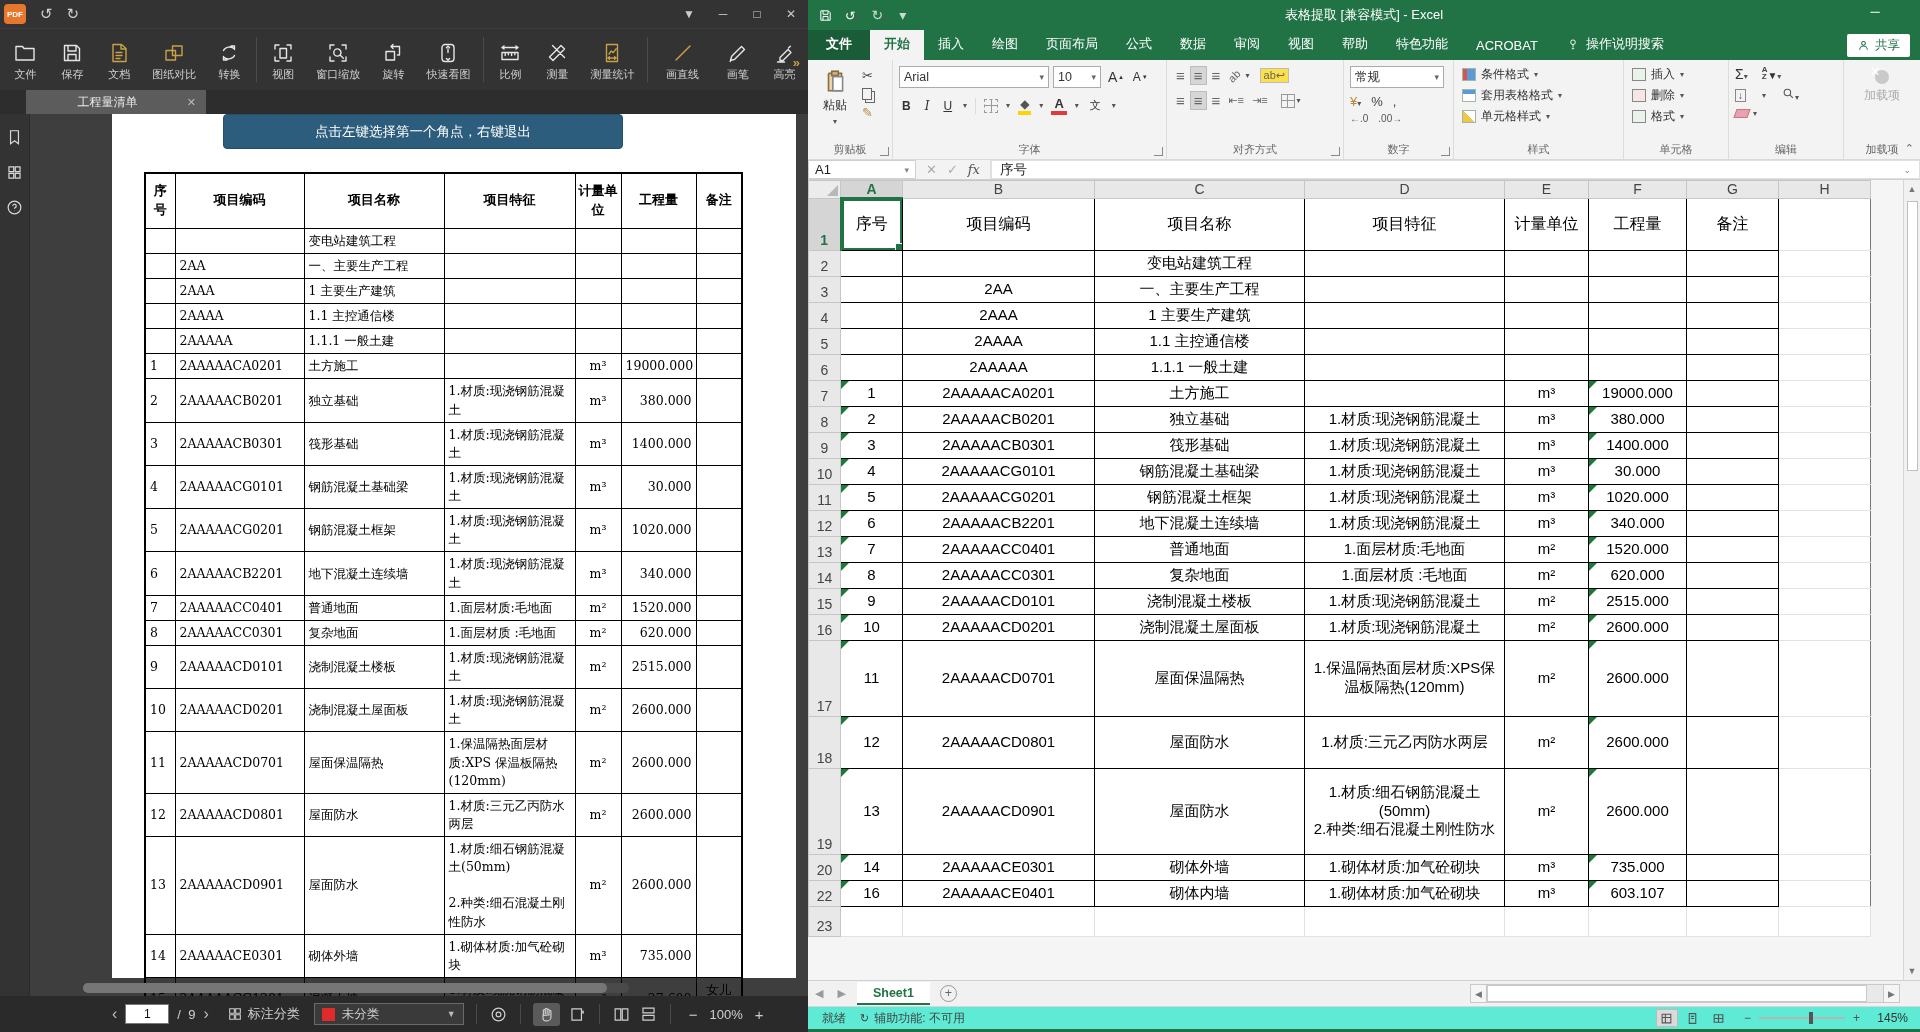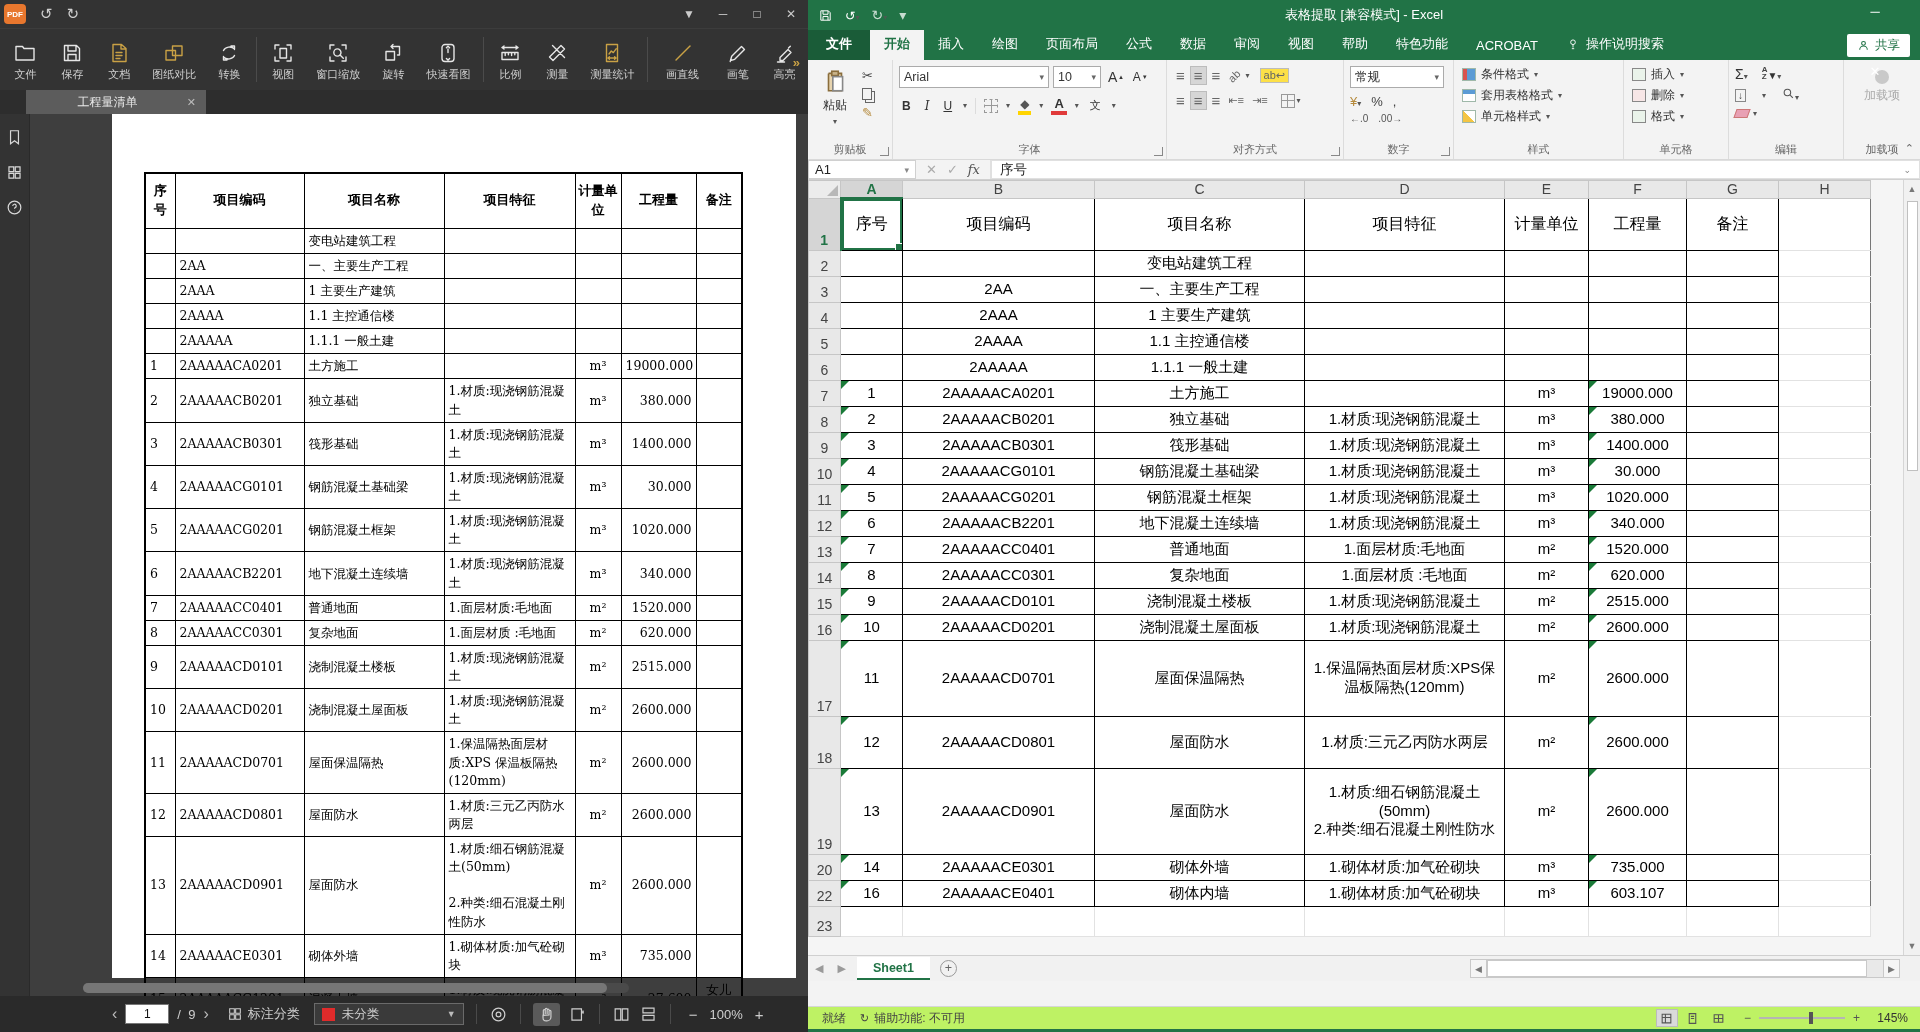--- a/index.html
+++ b/index.html
@@ -147,21 +147,21 @@
   .x-sheettabs { height:26px; background:#f1f1f1; border-top:1px solid #d0d0d0; display:flex; align-items:center; font-size:12.5px; color:#666; flex:none; position:relative; }
   .x-sheettabs .nav { padding:0 7px; color:#9a9a9a; font-size:11px; }
   .x-stab { background:#fff; color:#217346; font-weight:bold; border-bottom:2px solid #217346; padding:4px 16px 3px; margin-left:4px; }
   .x-addsheet { width:17px; height:17px; border:1px solid #999; border-radius:50%; text-align:center; line-height:15px; margin-left:10px; color:#666; }
   .x-hscroll { position:absolute; right:20px; top:3px; width:430px; height:19px; display:flex; align-items:center; }
   .x-hscroll .harr { width:17px; height:19px; border:1px solid #c9c9c9; background:#f5f5f5; font-size:9px; color:#777; text-align:center; line-height:18px; }
   .x-hscroll .htrack { flex:1; height:19px; border-top:1px solid #c9c9c9; border-bottom:1px solid #c9c9c9; background:#e9e9e9; }
   .x-hscroll .hthumb { width:96%; height:100%; background:#fff; border:1px solid #c9c9c9; }
 
   
-  .x-status { height:26px; background:#bef264; border-top:1px solid #d6d6d6; border-bottom:3px solid #217346; display:flex; align-items:center; font-size:12px; color:#444; flex:none;margin-top:25px; }
+  .x-status { height:26px; background:#5eead4; border-top:1px solid #d6d6d6; border-bottom:3px solid #217346; display:flex; align-items:center; font-size:12px; color:#444; flex:none; }
   .x-status .ready { padding:0 14px; }
   .x-status .acc { display:flex; align-items:center; gap:5px; }
   .x-status .views { margin-left:auto; display:flex; align-items:center; gap:4px; }
   .x-status .vic { width:22px; height:18px; border:1px solid transparent; display:flex; align-items:center; justify-content:center; }
   .x-status .vic.on { background:#dadada; border-color:#bbb; }
   .x-status .vic svg { width:13px; height:13px; stroke:#555; }
   .x-zoomer { display:flex; align-items:center; gap:8px; margin:0 12px 0 14px; color:#555; }
   .x-zoomer .track { width:86px; height:2px; background:#b5b5b5; position:relative; }
   .x-zoomer .zthumb { position:absolute; left:58%; top:-5px; width:4px; height:12px; background:#555; }
   .x-zoomer .pct { width:40px; text-align:right; color:#333; }
@@ -492,20 +492,21 @@
                 <td class="c-code">2AAAAACG1201</td>
                 <td class="c-name">混凝土墙</td>
                 <td class="c-feat">1.材质:现浇钢筋混凝土</td>
                 <td class="c-unit">m³</td>
                 <td class="c-qty">27.600</td>
                 <td class="c-note">女儿墙</td>
               </tr>
             </tbody>
           </table>
       </div>
+      <div class="p-banner">点击左键选择第一个角点，右键退出</div>
       <div class="p-hscroll">
           <div class="thumb"></div>
         </div>
     </div>
 
     <div class="p-status">
       <span class="chev">‹</span>
       <input class="p-pageinput" value="1" style="">
       <span>/&nbsp;&nbsp;<span>9</span></span>
       <span class="chev">›</span>

